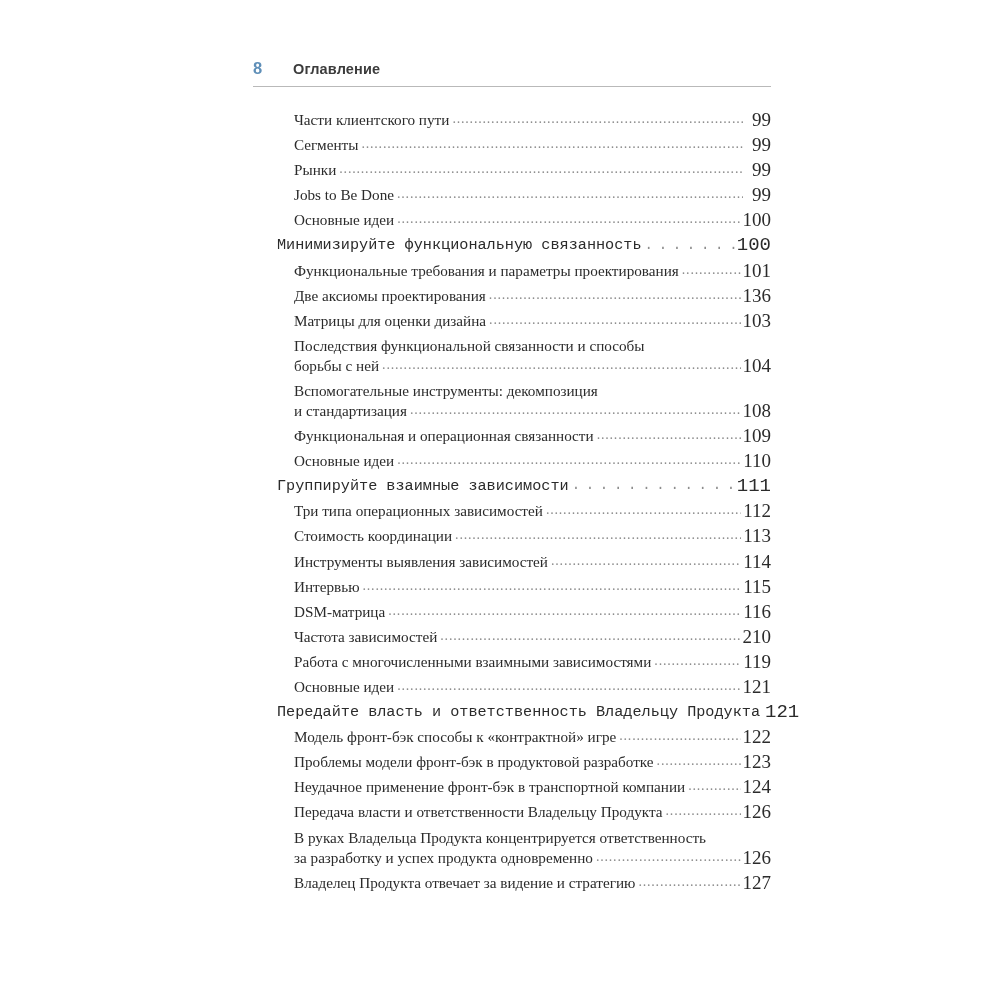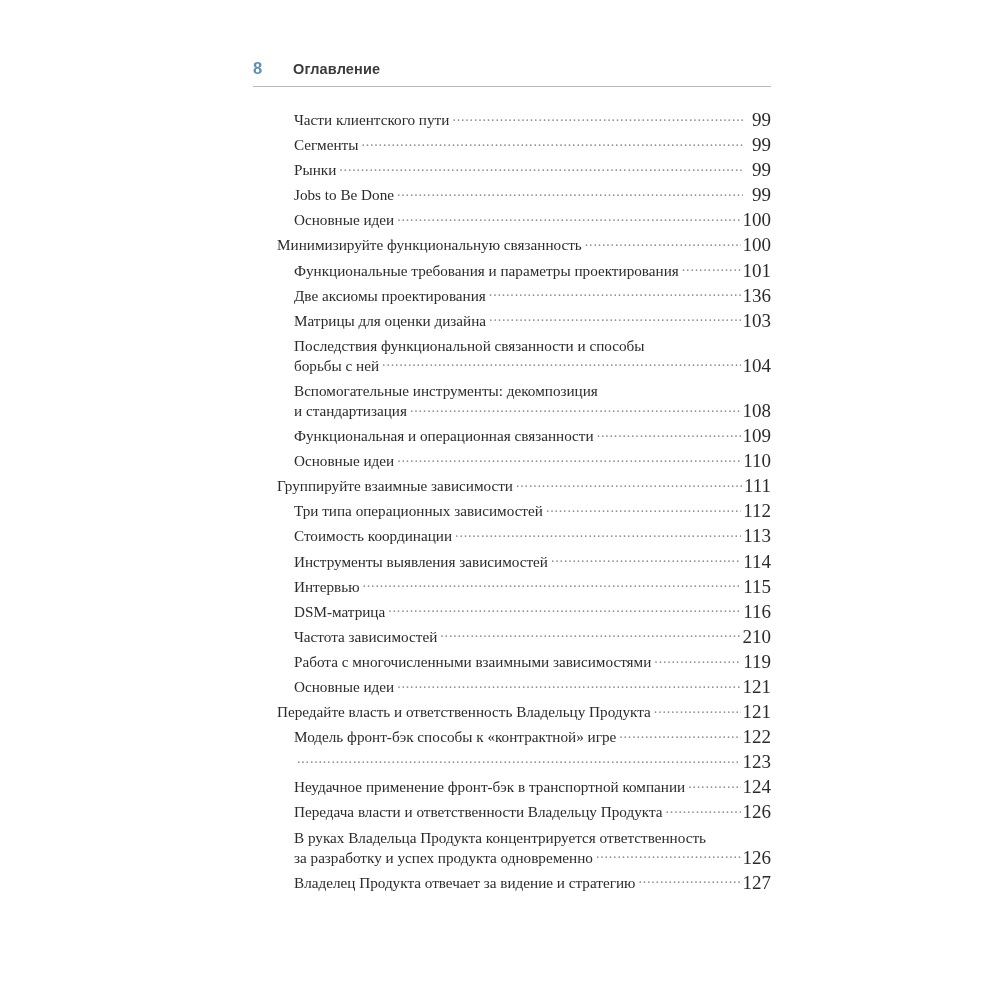--- a/index.html
+++ b/index.html
@@ -70,27 +70,27 @@
   }
 
   .toc-entry {
     display: block;
     color: #2b2b2b;
     font-size: 15.2px;
     line-height: 20px;
     margin-bottom: 5.1px;
     position: relative;
   }
-  .toc-entry.level-1 { padding-left: 24px; }
+  .toc-entry.level-1 { padding-left: 24px; font-family: Liberation Mono, monospace; }
   .toc-entry.level-2 { padding-left: 41px; }
 
   
   .entry-line {
     display: flex;
-    align-items: center;
+    align-items: flex-end;
     width: 100%;
   }
   .entry-line .txt {
     white-space: pre;
     flex: 0 0 auto;
   }
   .entry-line .leader {
     flex: 1 1 auto;
     overflow: hidden;
     margin: 0 2px 0 3px;
@@ -300,20 +300,21 @@
       </div>
       <div class="toc-entry level-2">
         <div class="entry-line">
           <span class="txt">Модель фронт-бэк способы к «контрактной» игре</span>
           <span class="leader"></span>
           <span class="pageno">122</span>
         </div>
       </div>
       <div class="toc-entry level-2">
         <div class="entry-line">
+          <span class="txt">Проблемы модели фронт-бэк в продуктовой разработке</span>
           <span class="leader"></span>
           <span class="pageno">123</span>
         </div>
       </div>
       <div class="toc-entry level-2">
         <div class="entry-line">
           <span class="txt">Неудачное применение фронт-бэк в транспортной компании</span>
           <span class="leader"></span>
           <span class="pageno">124</span>
         </div>

